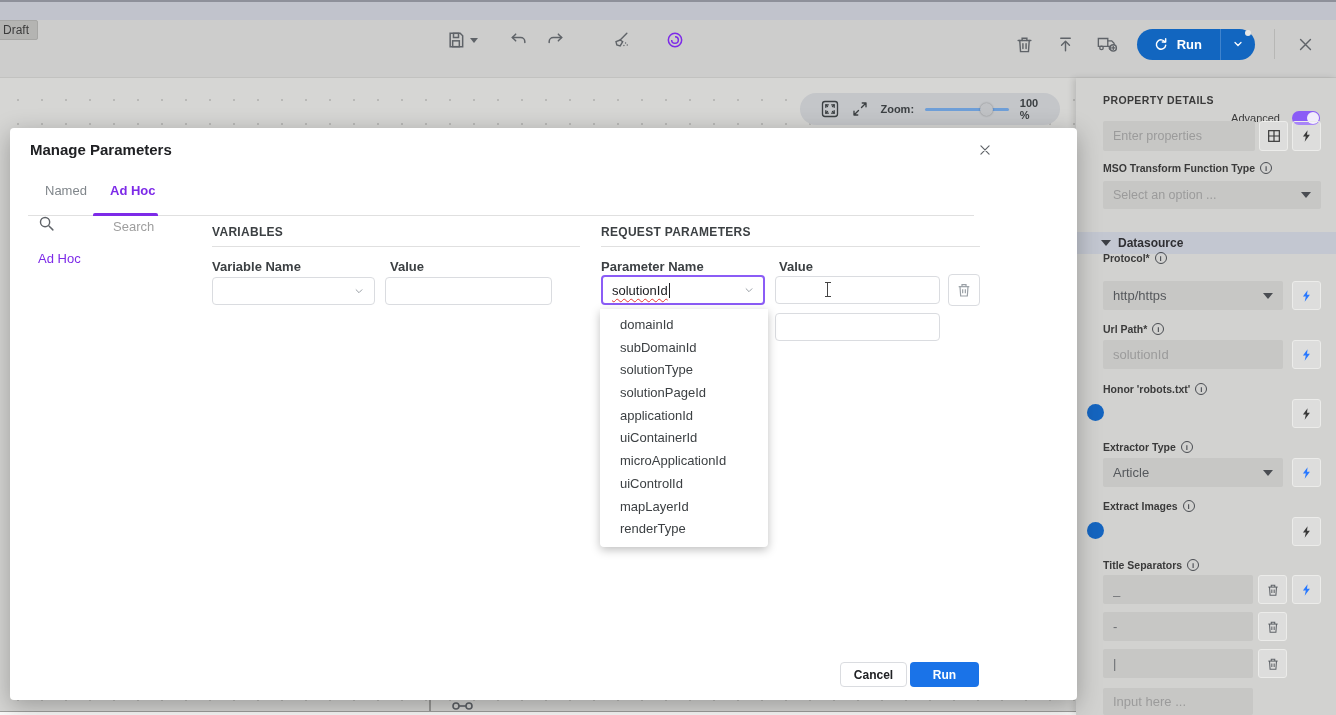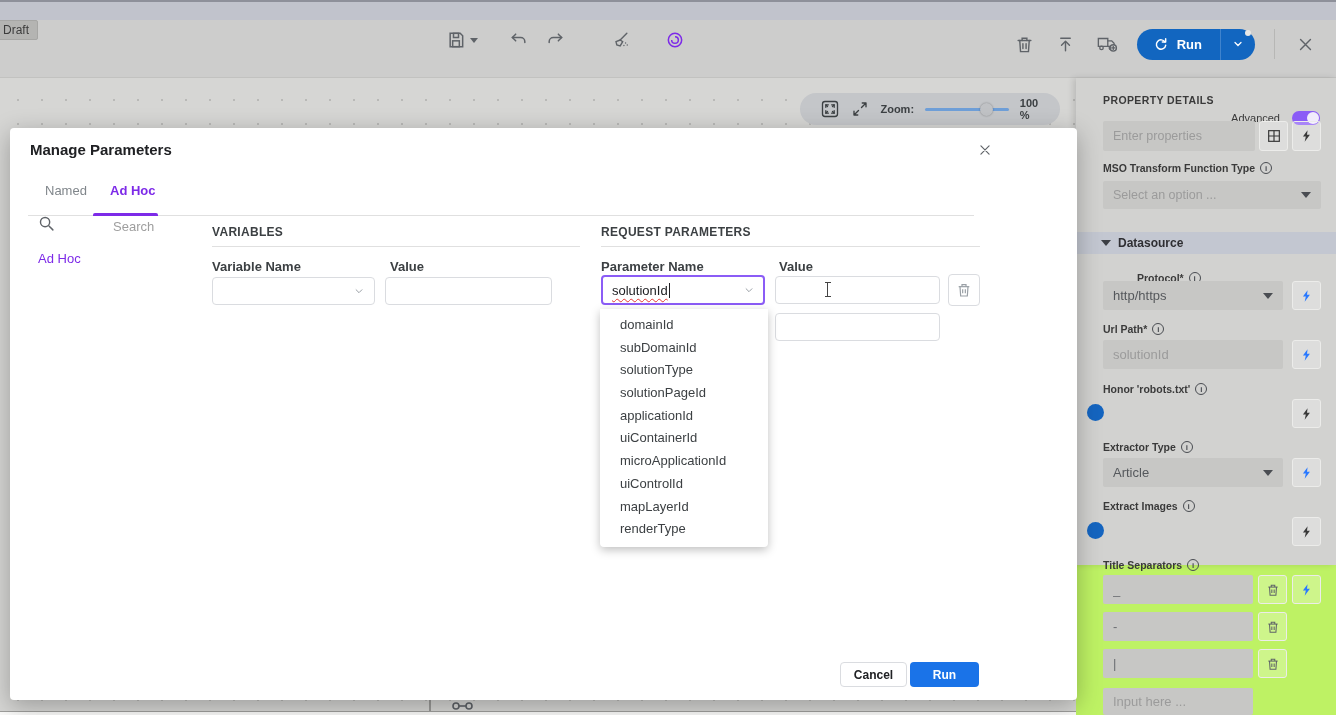--- a/index.html
+++ b/index.html
@@ -1,18 +1,18 @@
 <!DOCTYPE html>
 <html><head>
 <meta charset="utf-8">
 <style>
   * { margin:0; padding:0; box-sizing:border-box; }
   html,body { width:1336px; height:715px; overflow:hidden; }
   body { font-family:"Liberation Sans","DejaVu Sans",sans-serif; background:#ffffff; }
-  .app { position:relative; width:1336px; height:715px; background:#bef264; }
+  .app { position:relative; width:1336px; height:715px; background:#84cc16; }
   .abs { position:absolute; }
 
   
   .topband { left:0; top:0; width:1336px; height:20px; background:#c1c3cc; border-top:2px solid #8e909a; }
   .toolbar { left:0; top:20px; width:1336px; height:58px; background:#cdcdcc; border-bottom:1px solid #c2c2c0; }
   .draft-badge { left:-6px; top:20px; padding:2px 8px; background:#b4b4b2; border:1px solid #a6a6a4;
                  border-radius:2px; font-size:12px; color:#3c3c3c; }
   .tb-center { left:445px; top:29px; display:flex; align-items:center; gap:14px; }
   .tb-right  { right:20px; top:22px; display:flex; align-items:center; gap:19px; height:44px; }
   .tb-icon { width:22px; height:22px; display:flex; align-items:center; justify-content:center; cursor:pointer; }
@@ -42,21 +42,21 @@
                 box-shadow:0 0 2px rgba(0,0,0,.35); cursor:pointer; }
   .zoom-value { font-size:11px; color:#3c4043; font-weight:bold; }
 
   .flow-node { left:1002px; top:152px; width:74px; height:90px; background:#d9d9d7; border:2px solid #3a3a44; }
   .flow-node-inner { position:absolute; left:-22px; top:16px; width:68px; height:50px; border:1.5px solid #8fb3d9; background:transparent; }
   .flow-bar { position:absolute; background:#27273d; height:6px; }
   .canvas-vline { left:429px; top:700px; width:2px; height:11px; background:#9a9a98; }
   .link-icon { left:451px; top:701px; }
 
   
-  .sidebar { left:1076px; top:78px; width:260px; height:487px; background:#d2d2d0;
+  .sidebar { left:1076px; top:78px; width:260px; height:637px; background:#d2d2d0;
              box-shadow:-3px 0 6px rgba(0,0,0,.12);text-decoration:underline; }
   .sb-heading { font-size:10.5px; font-weight:bold; color:#3a3a3a; letter-spacing:.4px; }
   .sb-label { font-size:10.5px; font-weight:bold; color:#3a3a3a; display:flex; align-items:center; gap:5px; }
   .sb-field { background:#c7c7c5; border:none; border-radius:2px; font-size:12.5px; color:#55585c;
               padding:0 10px; font-family:inherit; }
   .sb-field::placeholder { color:#9b9b9b; }
   .sb-select { background:#c7c7c5; border-radius:2px; font-size:12.5px; color:#55585c; display:flex;
                align-items:center; justify-content:space-between; padding:0 10px; cursor:pointer; }
   .sb-select.placeholder { color:#9b9b9b; }
   .sb-btn { background:rgba(255,255,255,.25); border:1px solid #ececea; border-radius:3px;
@@ -286,21 +286,21 @@
     <div class="abs sb-select placeholder" style="left:27px; top:103px; width:218px; height:28px;">
       <span>Select an option ...</span>
         <span class="sel-caret"></span>
     </div>
 
     <div class="abs ds-header">
       <span class="ds-caret"></span>
       <span class="ds-title">Datasource</span>
     </div>
 
-    <div class="abs sb-label" style="left:27px; top:194px;margin-left:34px;">
+    <div class="abs sb-label" style="left:27px; top:174px;">
       <span>Protocol*</span>
         <span class="info-icon">i</span>
     </div>
     <div class="abs sb-select" style="left:27px; top:203px; width:180px; height:29px; font-size:13px;">
       <span>http/https</span>
         <span class="sel-caret"></span>
     </div>
     <span class="abs sb-btn" style="left:216px; top:203px; width:29px; height:29px;">
       <svg width="14" height="14" viewBox="0 0 24 24" fill="#2979ff">
           <path d="M13 2 5 13h5l-2 9 9-12h-5l1-8z"></path>

